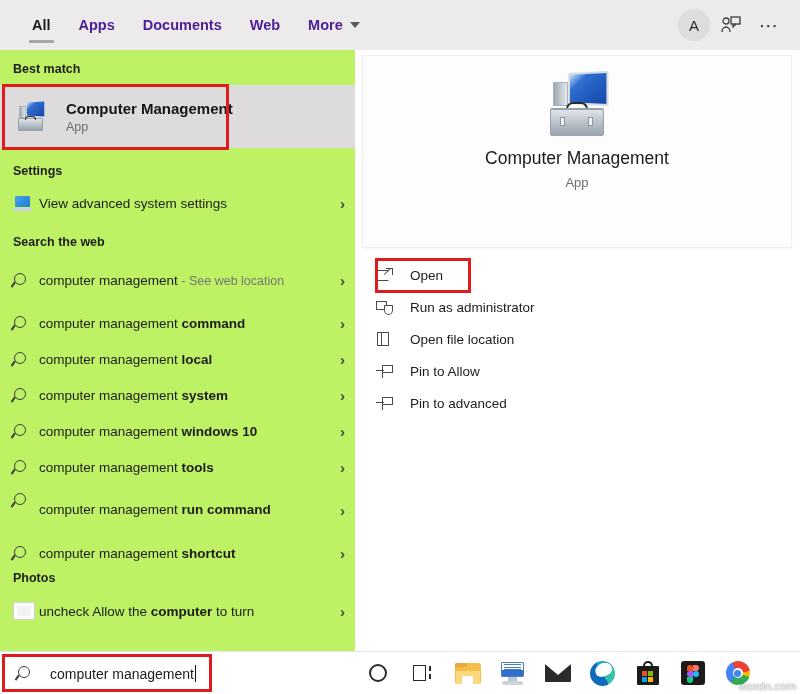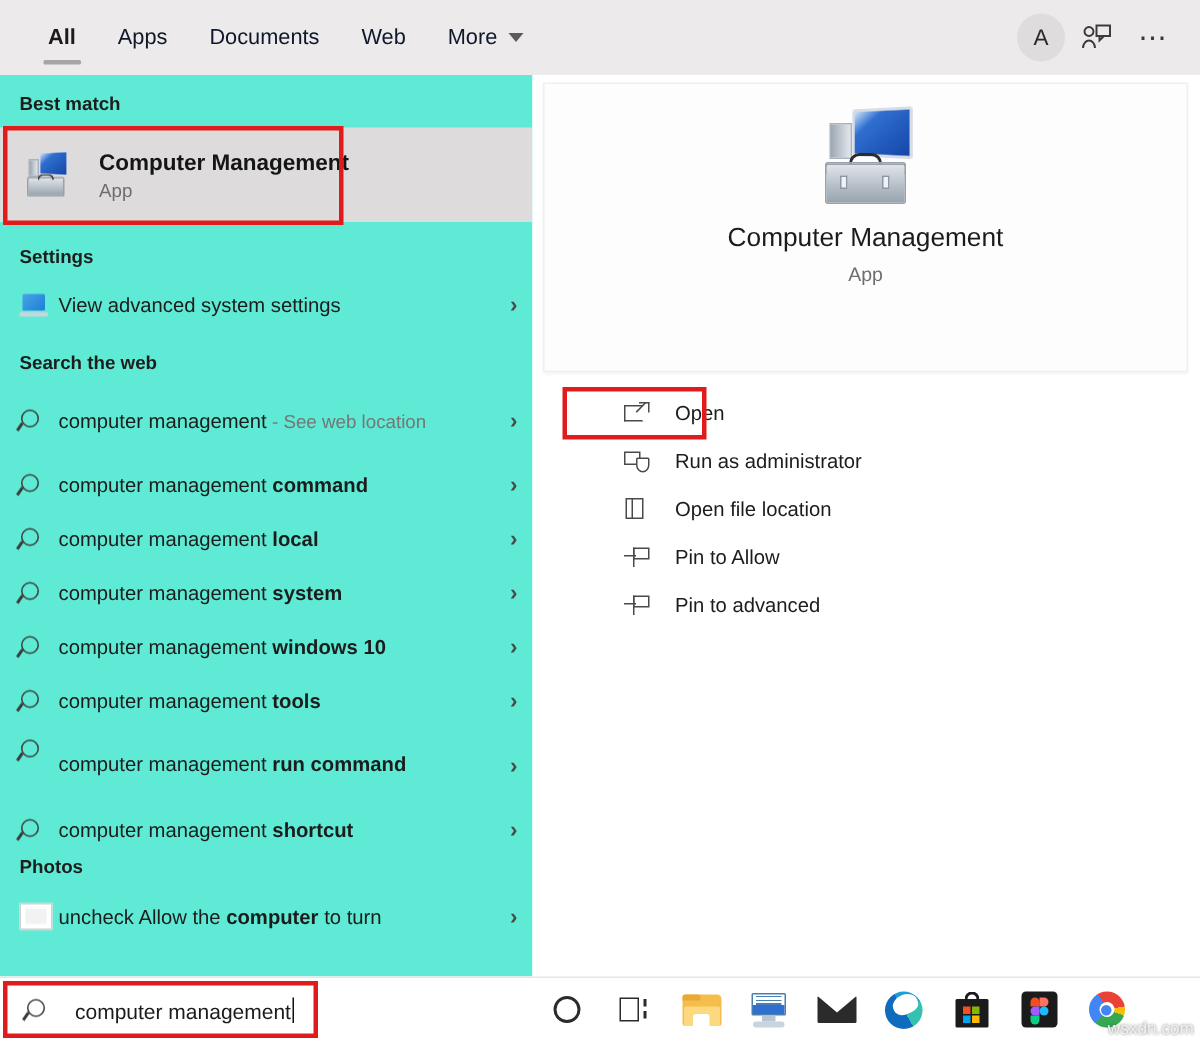--- a/index.html
+++ b/index.html
@@ -13,21 +13,21 @@
 
   
   .header {
     position: absolute; left: 0; top: 0; width: 800px; height: 50px;
     background: #eceaea;
     display: flex; align-items: center;
   }
   .tabs { display: flex; align-items: center; height: 50px; margin-left: 18px; }
   .tab {
     position: relative; height: 50px; display: flex; align-items: center;
-    padding: 0 14px; font-size: 14.5px; color: #0f172a; cursor: default;
+    padding: 0 14px; font-size: 14.5px; color: #4c1d95; cursor: default; font-weight: bold;
   }
   .tab.active { color: #1b1b1b; font-weight: bold; }
   .tab.active::after {
     content: ""; position: absolute; left: 11px; right: 11px; bottom: 7px;
     height: 3px; background: #a6a6a6; border-radius: 1px;
   }
   .tab .caret {
     display: inline-block; margin-left: 7px;
     border-left: 5px solid transparent; border-right: 5px solid transparent;
     border-top: 6px solid #5b5b5b;
@@ -44,21 +44,21 @@
   }
   .hdr-icon {
     width: 34px; height: 34px; display: flex; align-items: center;
     justify-content: center; color: #3a3a3a;
   }
   .ellipsis { font-size: 19px; letter-spacing: 1.5px; color: #3a3a3a; }
 
   
   .left-panel {
     position: absolute; left: 0; top: 50px; width: 355px; height: 601px;
-    background: #5eead4;
+    background: #bef264;
   }
   .right-panel {
     position: absolute; left: 355px; top: 50px; width: 445px; height: 601px;
     background: #ffffff;
   }
   .preview-card {
     position: absolute; left: 7px; top: 5px; width: 430px; height: 193px;
     background: #fdfdfd;
     border: 1px solid #f0f0f0;
     box-shadow: 0 1px 2px rgba(0,0,0,0.05);
@@ -520,21 +520,21 @@
         <div class="handle"></div>
         <div class="boxlid"></div>
         <div class="box"></div>
         <div class="latch1"></div>
         <div class="latch2"></div>
       </div>
       <div class="preview-title">Computer Management</div>
       <div class="preview-sub">App</div>
     </div>
 
-    <div style="position:absolute;left:0;top:209px;width:365px;margin-left:40px;">
+    <div style="position:absolute;left:0;top:209px;width:365px;">
 
       <div class="action-row">
         <div class="aic">
           <span class="ic-open">
               <span class="bx"></span>
               <span class="arr"></span>
             </span>
         </div>
         <div class="albl">Open</div>
       </div>

